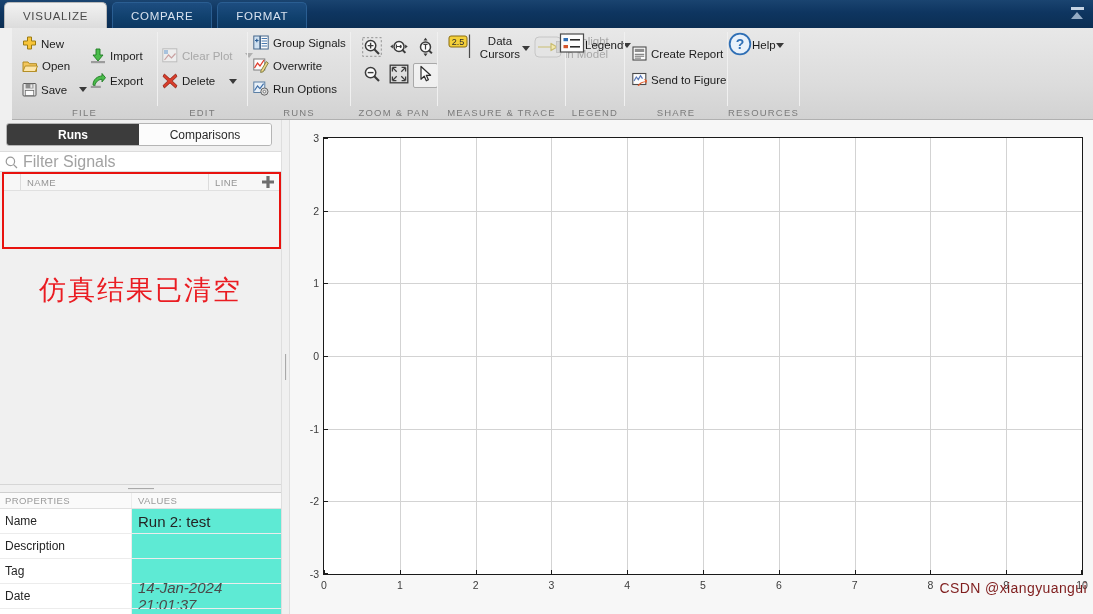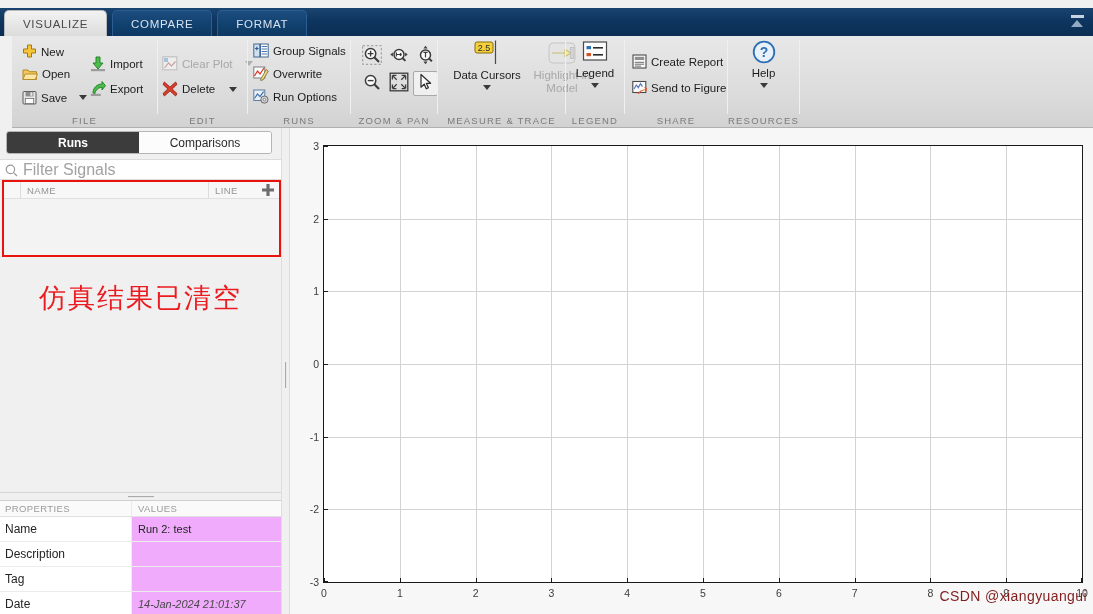--- a/index.html
+++ b/index.html
@@ -2,21 +2,21 @@
 <html><head>
 <meta charset="utf-8">
 <style>
   * { box-sizing: border-box; margin: 0; padding: 0; }
   html, body {
     width: 1093px; height: 614px;
     font-family: "Liberation Sans", sans-serif;
     background: #f0f0f0;
     overflow: hidden;
   }
-  #app { position: relative; width: 1093px; height: 433px; margin-top: 8px; }
+  #app { position: relative; width: 1093px; height: 433px; }
 
   
   .tabbar {
     position: absolute; left: 0; top: 0; width: 1093px; height: 28px;
     background: linear-gradient(to bottom, #1a4470 0%, #0e3560 45%, #0b2e53 100%);
     display: flex; align-items: flex-end; padding-left: 0px;
   }
   .tab {
     height: 26px; margin-right: 5px; padding: 0 18px;
     display: flex; align-items: center; justify-content: center;
@@ -84,21 +84,21 @@
     grid-template-rows: repeat(2, 25px); gap: 2px;
   }
   .zp-btn {
     width: 25px; height: 25px; display: flex; align-items: center; justify-content: center;
     border: 1px solid transparent; border-radius: 2px; cursor: default;
   }
   .zp-btn.sel { border: 1px solid #a9a9a9; background: rgba(255,255,255,0.55); }
 
   
   .bigbtn {
-    position: absolute; top: 4px; display: flex; flex-direction: column;
+    position: absolute; top: 4px; display: flex; flex-direction: row;
     align-items: center; width: 72px; cursor: default;
   }
   .bigbtn .biglabel {
     font-size: 11.5px; color: #1c1c1c; text-align: center; line-height: 13px; margin-top: 3px;
   }
   .bigbtn.disabled .biglabel { color: #a8a8a8; }
 
   
   .main { position: absolute; left: 0; top: 120px; width: 1093px; height: 494px; background: #f0f0f0; }
 
@@ -162,21 +162,21 @@
     background: #ffffff; border-top: 1px solid #cfcfcf;
   }
   .prow { display: flex; height: 25px; align-items: stretch; border-bottom: 1px solid #ececec; }
   .prow.head { height: 16px; background: #fafafa; border-bottom: 1px solid #e0e0e0; }
   .pcell-k {
     width: 132px; display: flex; align-items: center; padding-left: 5px;
     font-size: 12px; color: #242424; border-right: 1px solid #ececec; background: #fff;
   }
   .pcell-v {
     flex: 1; display: flex; align-items: center; padding-left: 6px;
-    font-size: 11px; color: #242424; background: #f0abfc;
+    font-size: 15px; color: #242424; background: #5eead4;
   }
   .prow.head .pcell-k, .prow.head .pcell-v { font-size: 9.5px; color: #9a9a9a; letter-spacing: 0.4px; background: #fafafa; }
   .prow.grey .pcell-v { color: #4a4a4a; font-style: italic; }
 
   .vsplit {
     position: absolute; left: 281px; top: 0; width: 9px; height: 494px;
     background: #f0f0f0; border-left: 1px solid #dedede; border-right: 1px solid #dedede;
     display: flex; align-items: center; justify-content: center;
   }
   .vsplit .grip2 { width: 2px; height: 26px; border-left: 1px solid #a9a9a9; border-right: 1px solid #e8e8e8; }

